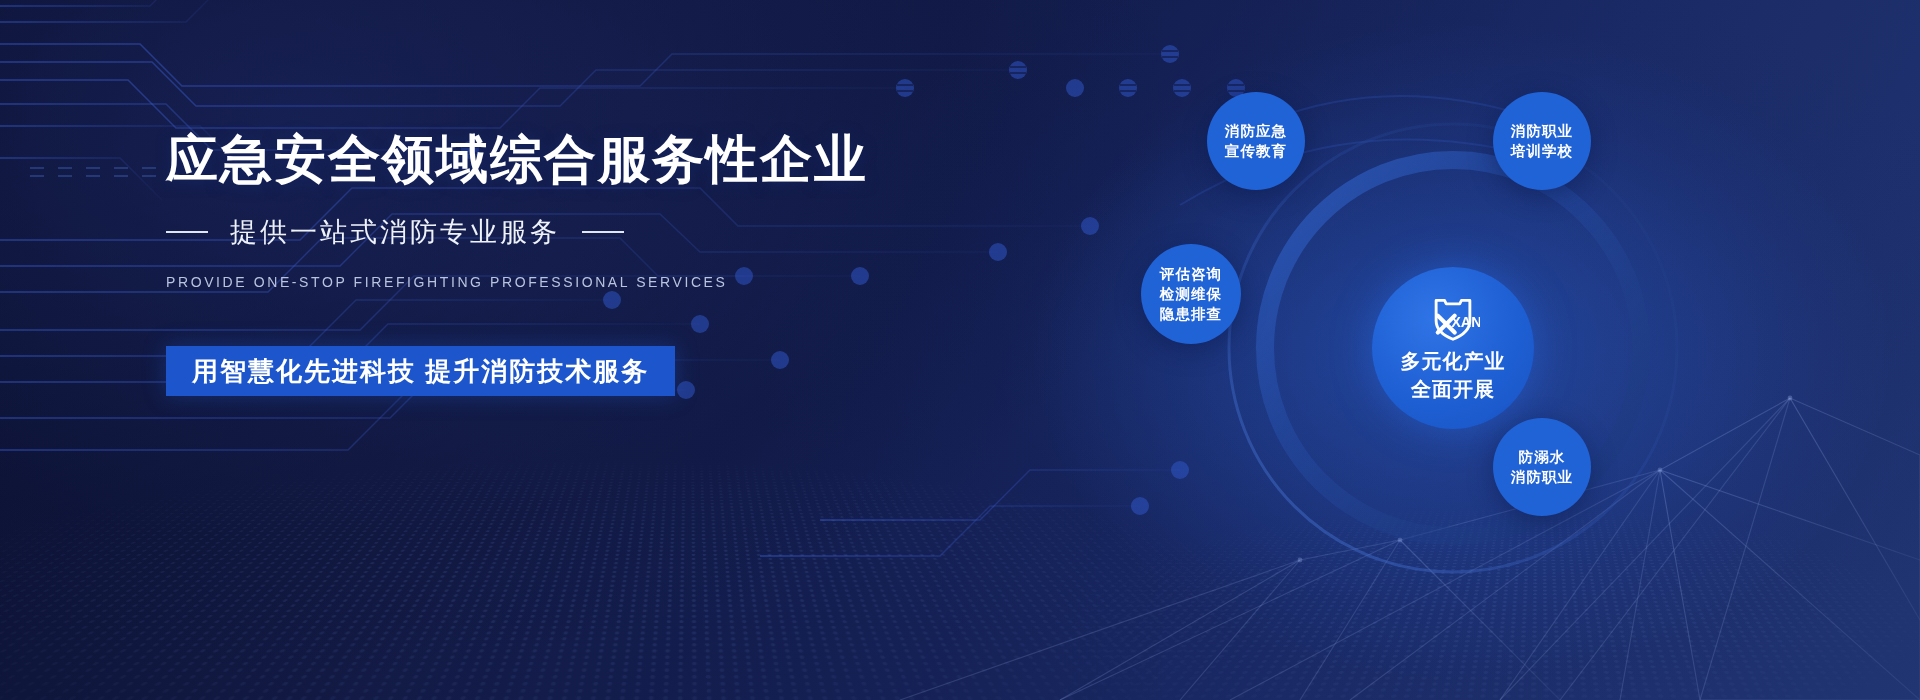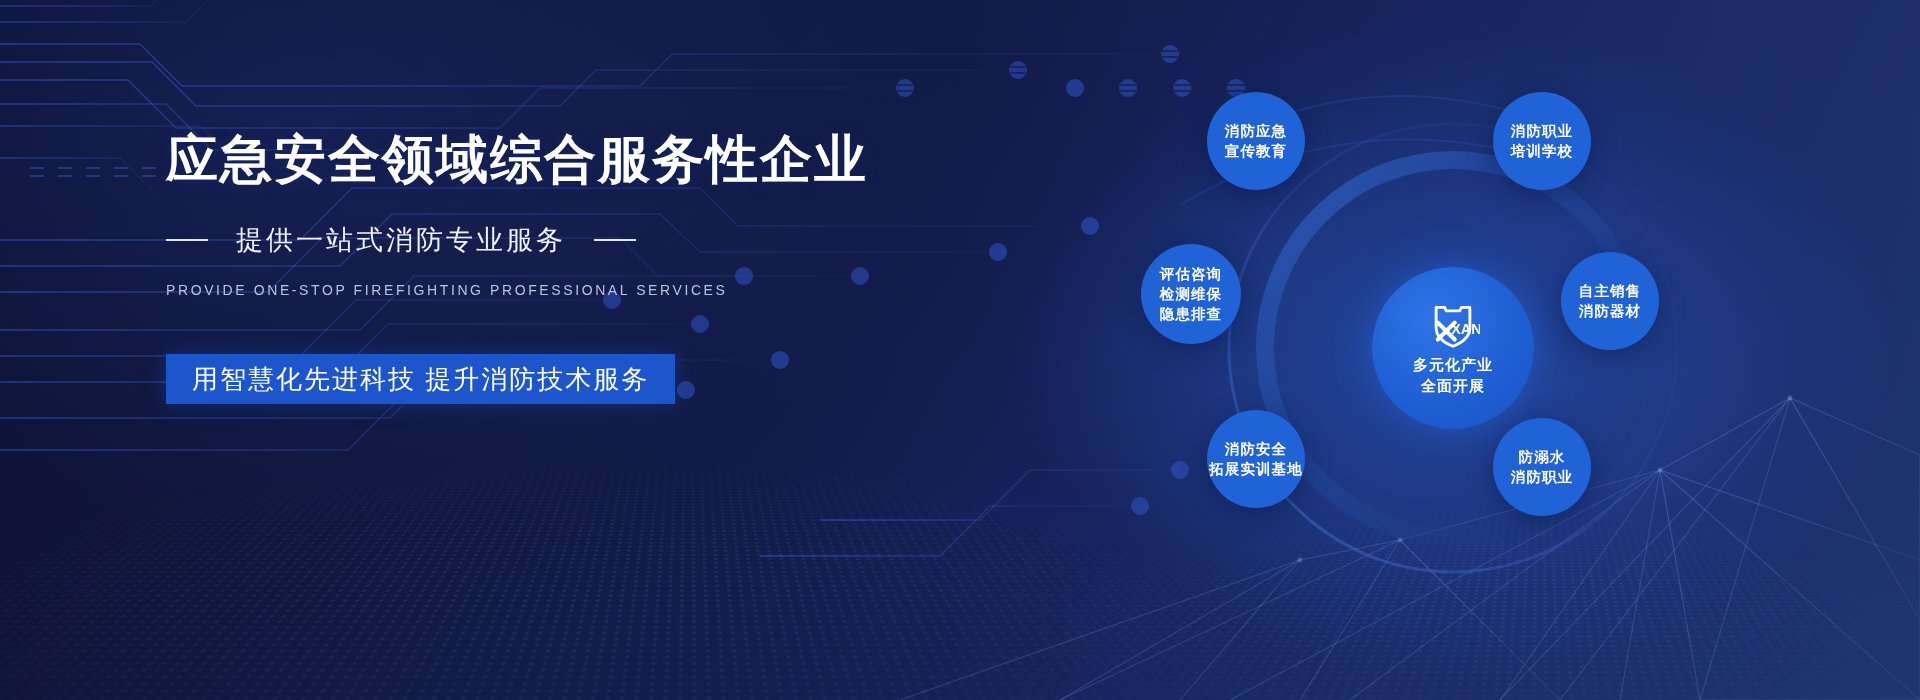--- a/index.html
+++ b/index.html
@@ -37,53 +37,53 @@
     opacity:.7;
   }
 
   
   .copy{ position:absolute; left:166px; top:128px; width:760px; }
   .headline{
     font-size:52px; font-weight:bold; color:#ffffff; letter-spacing:2px;
     line-height:1.2; white-space:nowrap;
     text-shadow:0 2px 14px rgba(20,40,110,.6);
   }
-  .sub-row{ display:flex; align-items:center; gap:28px; margin-top:32px; }
+  .sub-row{ display:flex; align-items:center; gap:22px; margin-top:24px; }
   .rule{ width:42px; height:2px; background:#dfe6f5; flex:0 0 auto; }
   .subline{ font-size:27px; color:#eef2fb; letter-spacing:3px; white-space:nowrap; font-weight:400; }
   .eng{
     margin-top:24px; font-size:14px; letter-spacing:2.6px; color:#b9c4e0;
     white-space:nowrap; font-weight:400;
   }
   .cta{
     margin-top:56px; display:inline-flex; align-items:center; justify-content:center;
     background:#1c55cc; height:50px; padding:0 26px; border:none; cursor:pointer;
     box-shadow:0 0 22px rgba(28,85,204,.35);
   }
-  .cta-text{ font-size:26px; color:#ffffff; letter-spacing:2px; white-space:nowrap; font-weight:400; }
+  .cta-text{ font-size:26px; color:#ffffff; letter-spacing:2px; white-space:nowrap; font-weight:700; }
 
   
   .diagram{ position:absolute; left:1123px; top:52px; width:680px; height:600px; }
   .ring-svg{ position:absolute; inset:0; width:680px; height:600px; }
 
   .node{
     position:absolute; border-radius:50%;
     background:#2063d6;
     display:flex; flex-direction:column; align-items:center; justify-content:center;
     color:#fff; cursor:pointer;
     box-shadow:0 6px 26px rgba(8,22,70,.45);
   }
   .node span{ display:block; white-space:nowrap; line-height:1.38; font-weight:bold; }
 
   .node-center{
     width:162px; height:162px; left:249px; top:215px;
     background:radial-gradient(circle at 38% 32%, #2f74e6 0%, #1d5ed2 60%, #1a54c4 100%);
     box-shadow:0 0 42px rgba(40,110,235,.45);
   }
-  .node-center .ctext{ font-size:15px; letter-spacing:1px; }
+  .node-center .ctext{ font-size:20px; letter-spacing:1px; }
   .shield{ width:54px; height:54px; margin-bottom:2px; }
 
   .n-tl{ width:98px; height:98px; left:84px;  top:40px;  }
   .n-tr{ width:98px; height:98px; left:370px; top:40px;  }
   .n-l { width:100px;height:100px;left:18px;  top:192px;text-align:right; }
   .n-r { width:98px; height:98px; left:438px; top:200px; }
   .n-bl{ width:98px; height:98px; left:84px;  top:358px; }
   .n-br{ width:98px; height:98px; left:370px; top:366px; }
 
   .n-small span{ font-size:14.5px; letter-spacing:1.1px; }
@@ -264,29 +264,21 @@
       <span>消防职业</span>
       <span>培训学校</span>
     </div>
 
     <div class="node n-l">
       <span>评估咨询</span>
       <span>检测维保</span>
       <span>隐患排查</span>
     </div>
 
-    <div class="node n-r n-small">
-      <span>自主销售</span>
-      <span>消防器材</span>
-    </div>
-
-    <div class="node n-bl n-small">
-      <span>消防安全</span>
-      <span>拓展实训基地</span>
-    </div>
+
 
     <div class="node n-br n-small">
       <span>防溺水</span>
       <span>消防职业</span>
     </div>
 
   </div>
 </div>
 
 </body></html>

